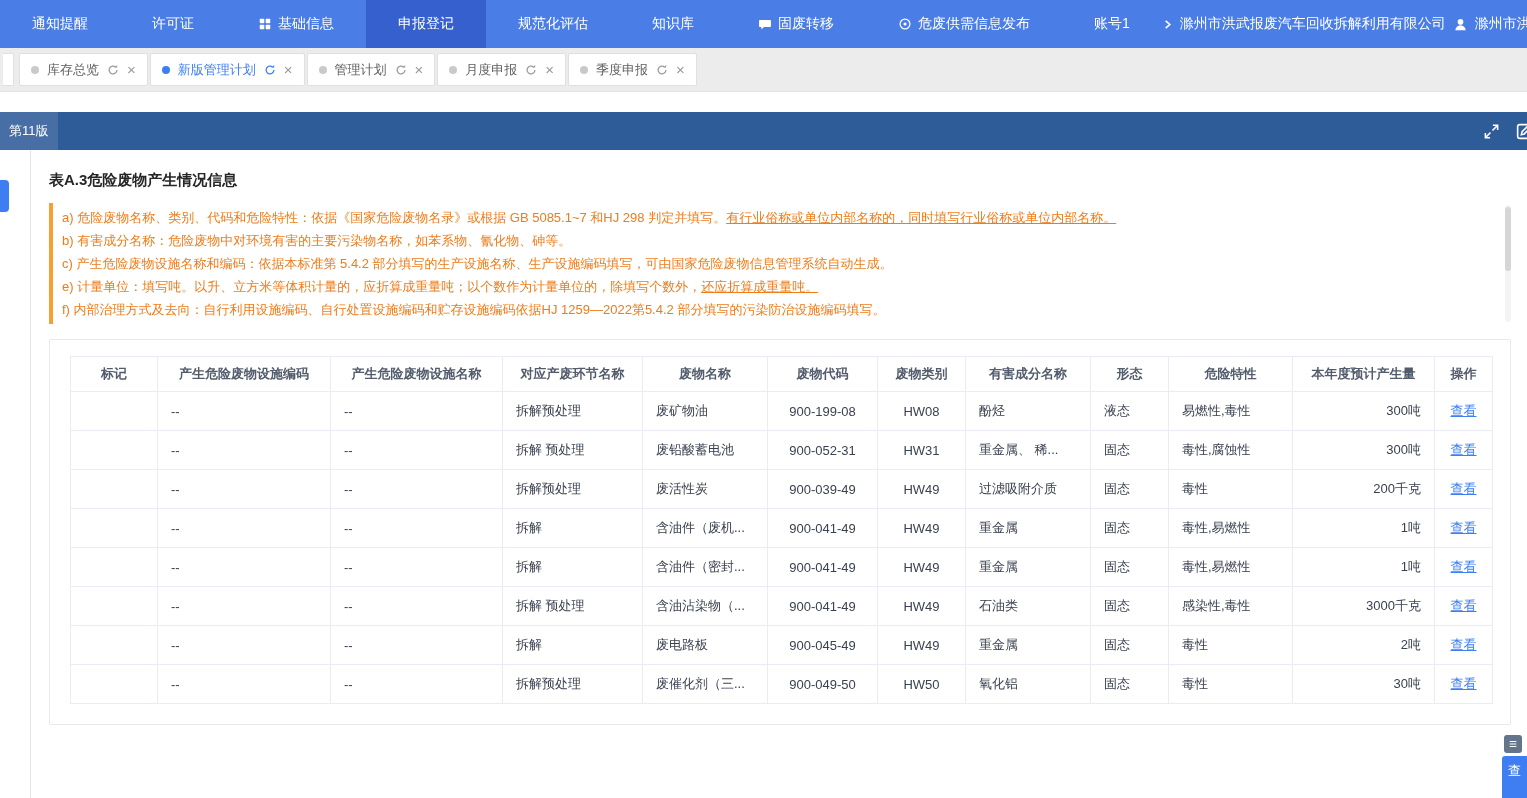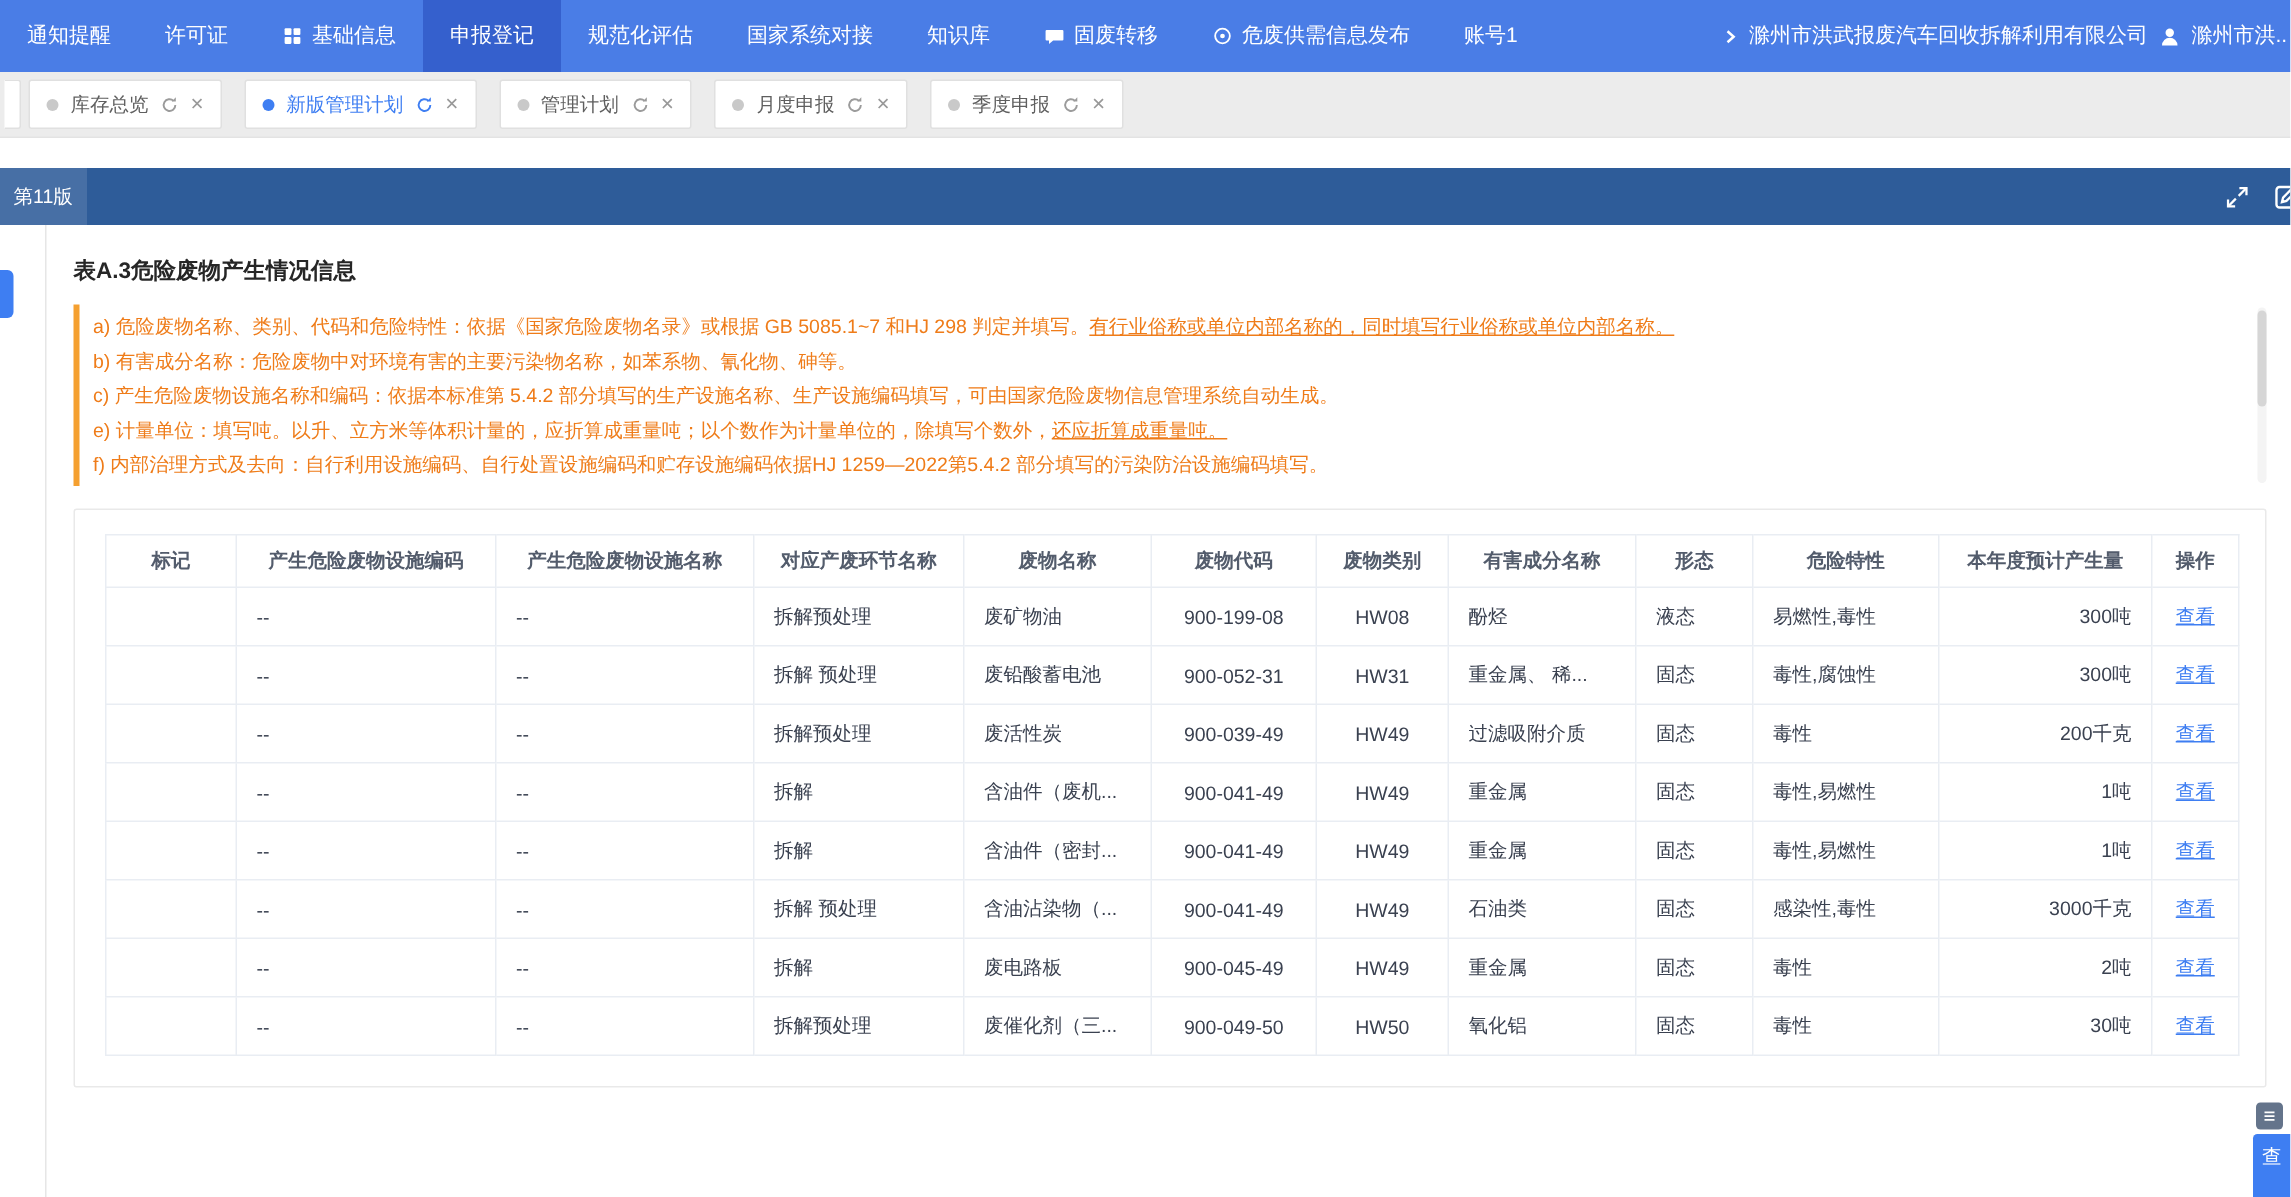--- a/index.html
+++ b/index.html
@@ -2,21 +2,21 @@
 <html><head>
 <meta charset="utf-8">
 <style>
   *{box-sizing:border-box;margin:0;padding:0;}
   html,body{width:1527px;height:798px;}
   body{overflow:hidden;background:#fff;font-family:"Liberation Sans",sans-serif;position:relative;}
 
   
   .topnav{height:48px;background:#4a7de6;display:flex;align-items:stretch;color:#fff;overflow:hidden;}
   .nav-items{display:flex;align-items:stretch;}
-  .nav-item{display:flex;align-items:center;gap:6px;padding:0 18px;font-size:14px;cursor:pointer;white-space:nowrap;}
+  .nav-item{display:flex;align-items:center;gap:6px;padding:0 32px;font-size:14px;cursor:pointer;white-space:nowrap;}
   .nav-item.active{background:#3560cd;}
   .nav-ic{display:flex;align-items:center;}
   .nav-right{margin-left:auto;display:flex;align-items:center;gap:7px;font-size:14px;white-space:nowrap;padding-right:2px;}
   .nav-user{max-width:64px;overflow:hidden;display:inline-block;}
 
   
   .tabbar{height:44px;background:#ececec;display:flex;align-items:center;gap:5px;padding-left:3px;border-bottom:1px solid #e3e3e3;}
   .tab-stub{width:11px;height:33px;background:#fff;border:1px solid #e0e0e0;border-left:none;border-radius:0 2px 2px 0;}
   .tab{height:33px;background:#fff;border:1px solid #e0e0e0;border-radius:2px;display:flex;align-items:center;gap:8px;padding:0 11px;font-size:13px;color:#5f5f5f;cursor:pointer;white-space:nowrap;}
   .tab .dot{width:8px;height:8px;border-radius:50%;background:#c9c9c9;}
@@ -85,24 +85,20 @@
       <div class="nav-item active">
 
     <span class="nav-label">申报登记</span>
   </div>
       <div class="nav-item">
 
     <span class="nav-label">规范化评估</span>
   </div>
       <div class="nav-item">
 
-    <span class="nav-label">国家系统对接</span>
-  </div>
-      <div class="nav-item">
-
     <span class="nav-label">知识库</span>
   </div>
       <div class="nav-item">
     <span class="nav-ic">
           <svg viewBox="0 0 16 16" width="14" height="14">
             <path d="M2 3.5h12a.8.8 0 0 1 .8.8v6.4a.8.8 0 0 1-.8.8H7l-3.2 2.6v-2.6H2a.8.8 0 0 1-.8-.8V4.3A.8.8 0 0 1 2 3.5z" fill="#fff"></path>
           </svg>
         </span>
     <span class="nav-label">固废转移</span>
   </div>
@@ -132,21 +128,21 @@
           <circle cx="8" cy="5.2" r="3" fill="#fff"></circle>
           <path d="M2.5 14.2a5.5 5.5 0 0 1 11 0z" fill="#fff"></path>
         </svg>
     </span>
     <span class="nav-user">滁州市洪...</span>
   </div>
 </header>
 
 <div class="tabbar">
   <div class="tab-stub"></div>
-  <div style="display:flex;gap:15px;">
+  <div style="display:flex;gap:2px;">
       <div class="tab">
     <span class="dot"></span>
     <span class="tab-label">库存总览</span>
     <span class="tab-refresh">
       <svg viewBox="0 0 16 16" width="12" height="12">
             <path d="M13.2 8a5.2 5.2 0 1 1-1.6-3.7" fill="none" stroke="currentColor" stroke-width="1.7"></path>
             <path d="M13.6 1.2v3.6h-3.6z" fill="currentColor"></path>
           </svg>
     </span>
     <span class="tab-close">×</span>

